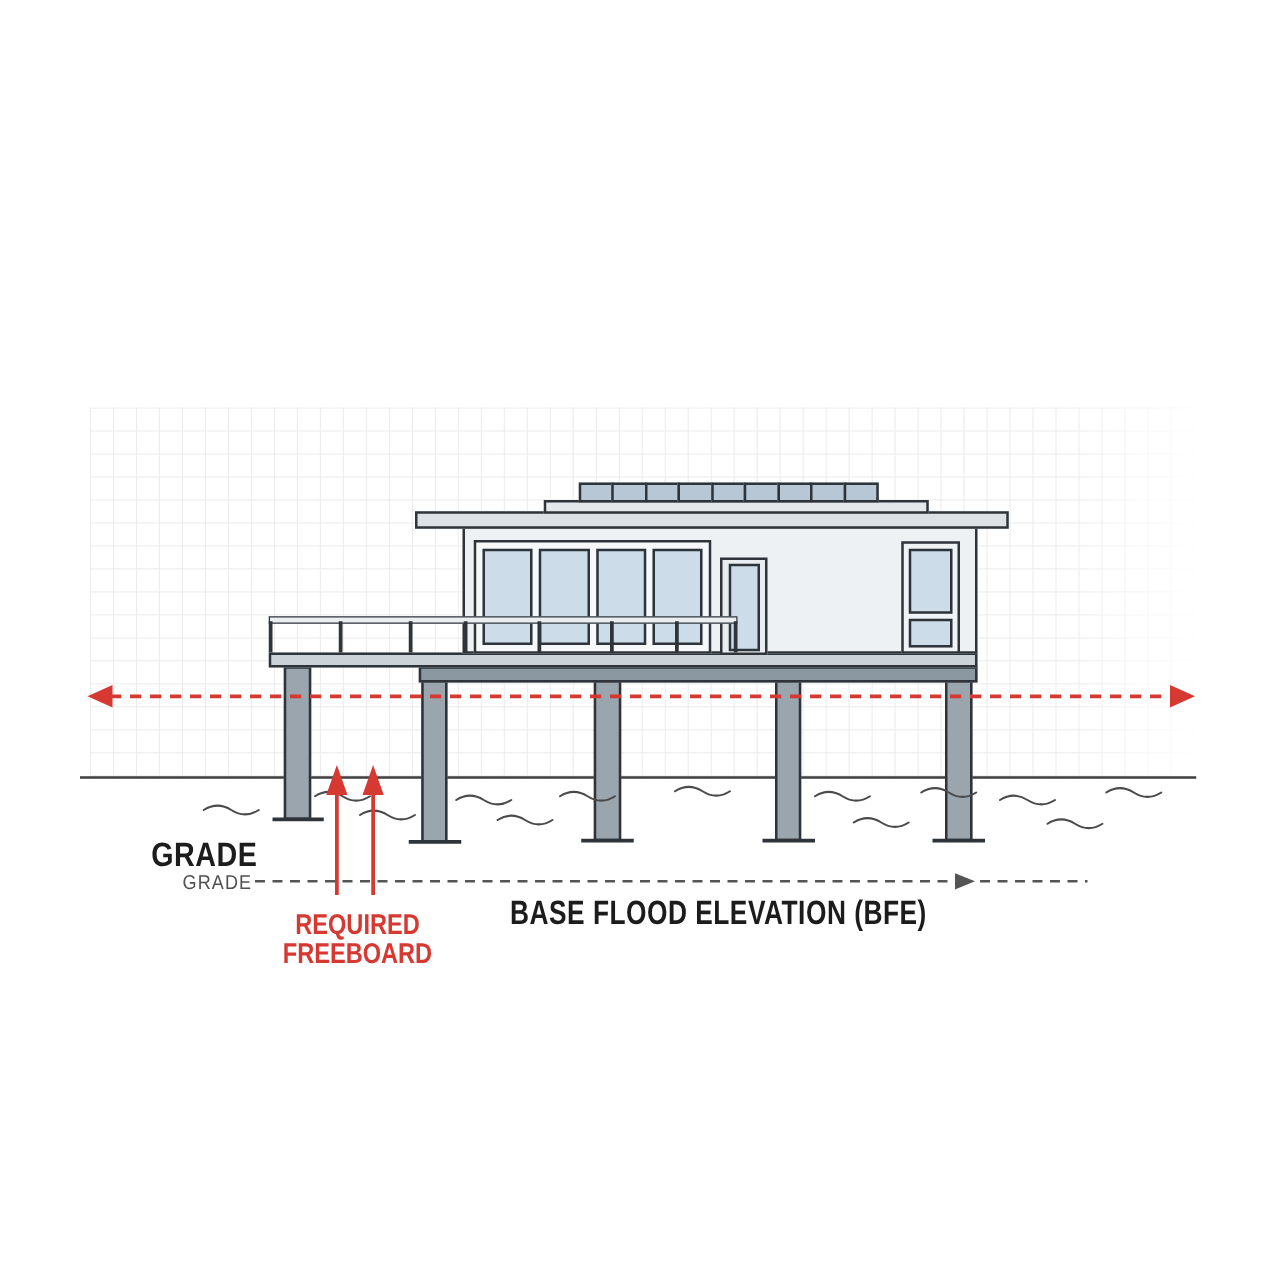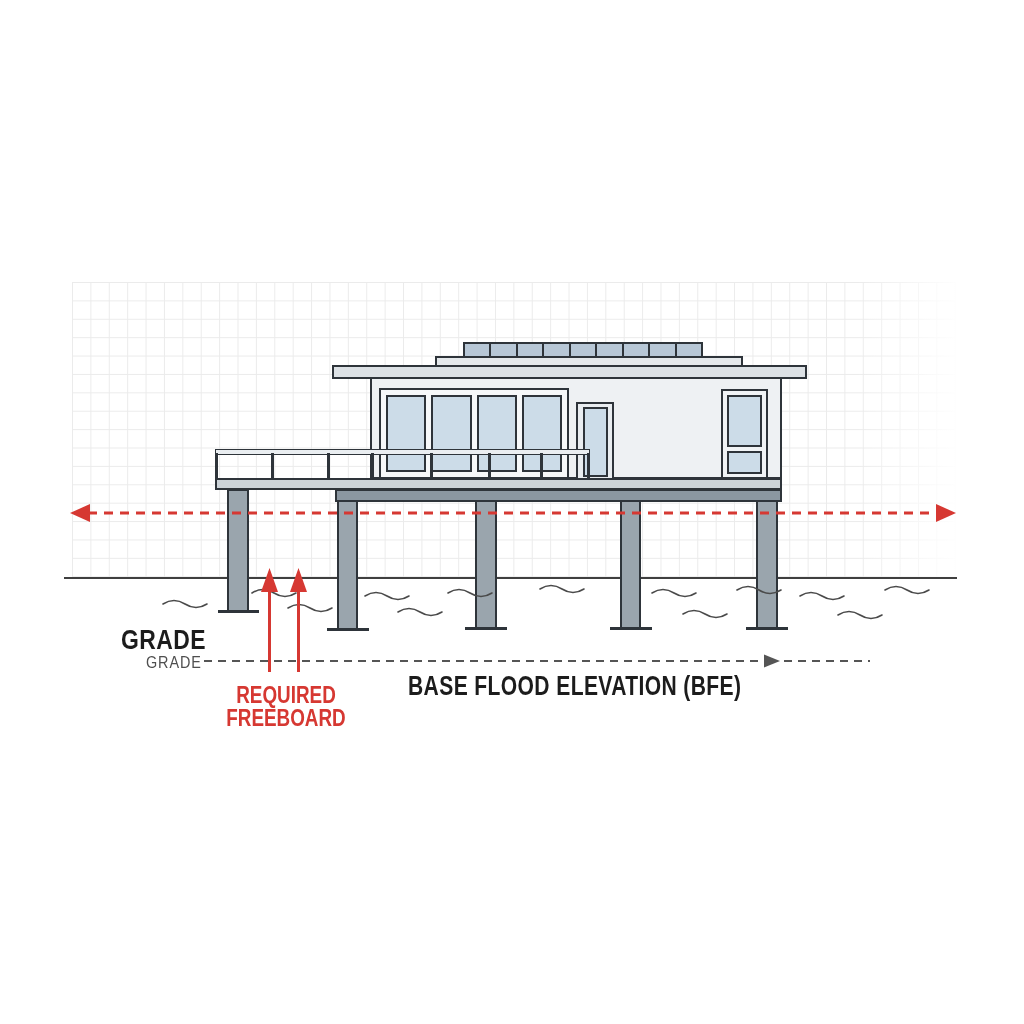--- a/index.html
+++ b/index.html
@@ -1,18 +1,19 @@
 <!DOCTYPE html>
 <html style="--accent-red: #d63832; --text-black: #1c1c1c; --text-gray: #4f4f4f; --line-dark: #2e343a; --structure-gray: #9aa5ad; --floor-gray: #8b97a1; --deck-gray: #ccd3d8; --roof-gray: #dce1e5; --wall-light: #eef1f3; --glass-blue: #ccdce8; --clerestory-blue: #b7c7d6; --grid-gray: #ebebeb; --ground-dark: #3f3f3f; --water-gray: #4a4a4a; --grade-line-gray: #555555;"><head>
 <meta charset="utf-8">
 <style>
   html,body{margin:0;padding:0;background:#ffffff;}
   #stage{
     position:relative;width:1024px;height:736px;background:#ffffff;overflow:hidden;
     font-family:"Liberation Sans","DejaVu Sans",sans-serif;
+    margin-top:44px;
   }
   .abs{position:absolute;box-sizing:border-box;}
 
   
   #grid{
     left:72px;top:282px;width:884px;height:296px;
     background-image:
       linear-gradient(to right, var(--grid-gray) 1px, transparent 1px),
       linear-gradient(to bottom, var(--grid-gray) 1px, transparent 1px);
     background-size:18.4px 18.4px;

